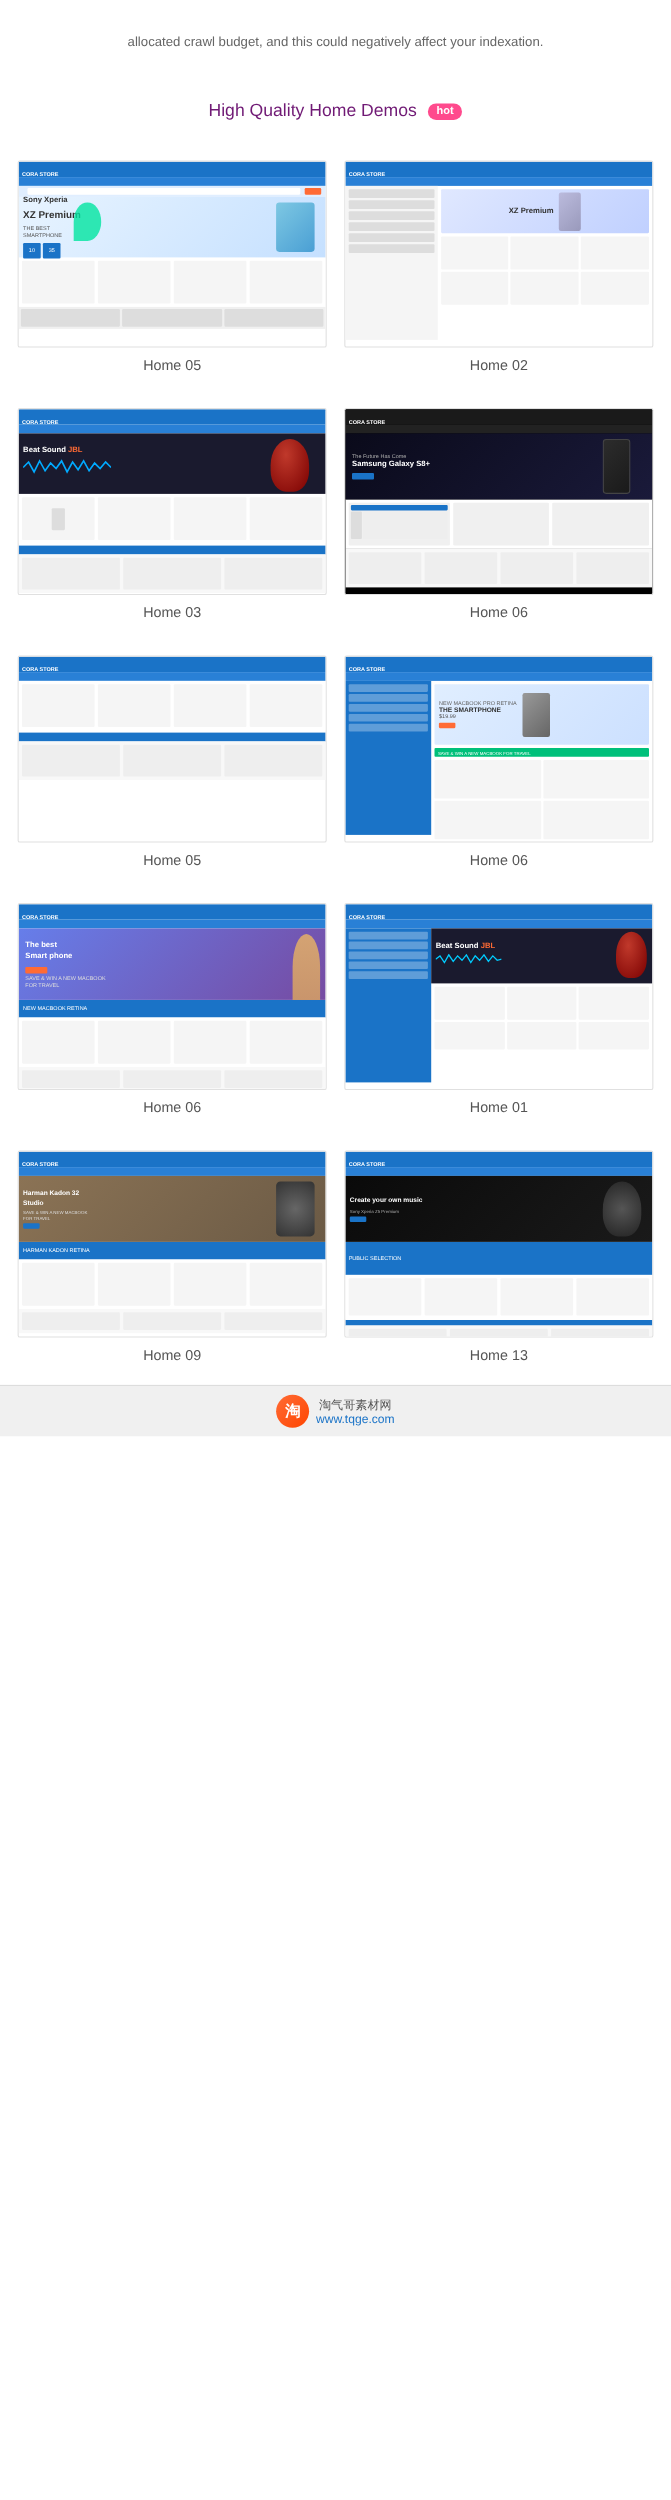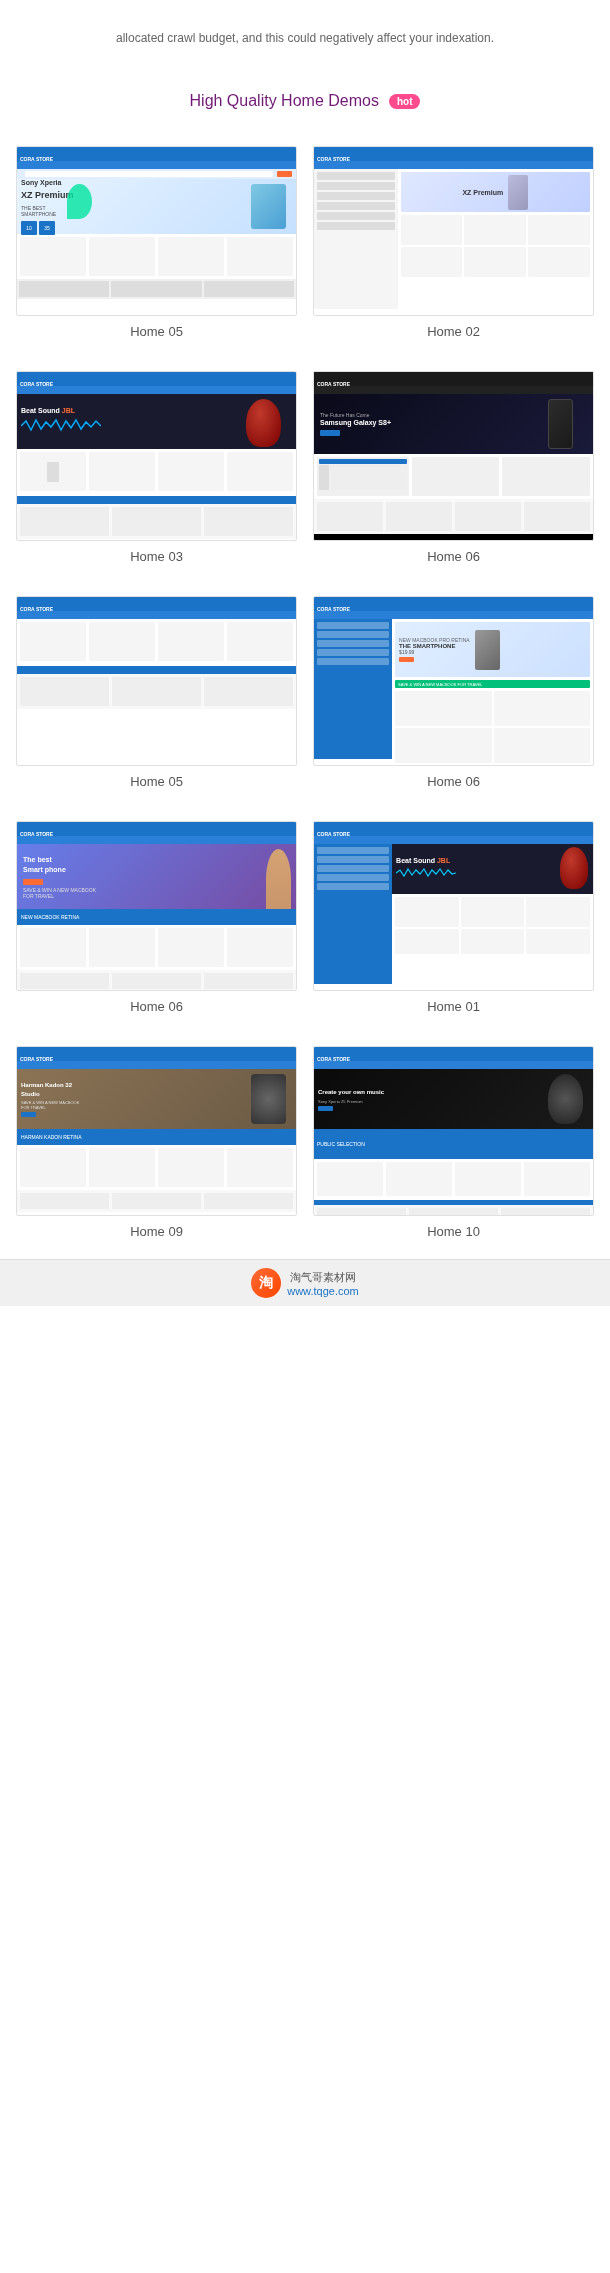--- a/index.html
+++ b/index.html
@@ -645,21 +645,21 @@
           <div class="prod-card"></div>
         </div>
         <div style="height:5px;background:#1a73c7;margin-top:1px;"></div>
         <div class="bottom-row">
           <div class="bot-card"></div>
           <div class="bot-card"></div>
           <div class="bot-card"></div>
         </div>
       </div>
     </div>
-    <div class="demo-label">Home 10</div>
+    <div class="demo-label">Home 13</div>
   </div>
 
 </div>
 
 <div class="watermark-bar">
   <div class="watermark-logo">
     <div class="watermark-icon">淘</div>
     <div>
       <div class="watermark-text">淘气哥素材网</div>
       <div class="watermark-url">www.tqge.com</div>

